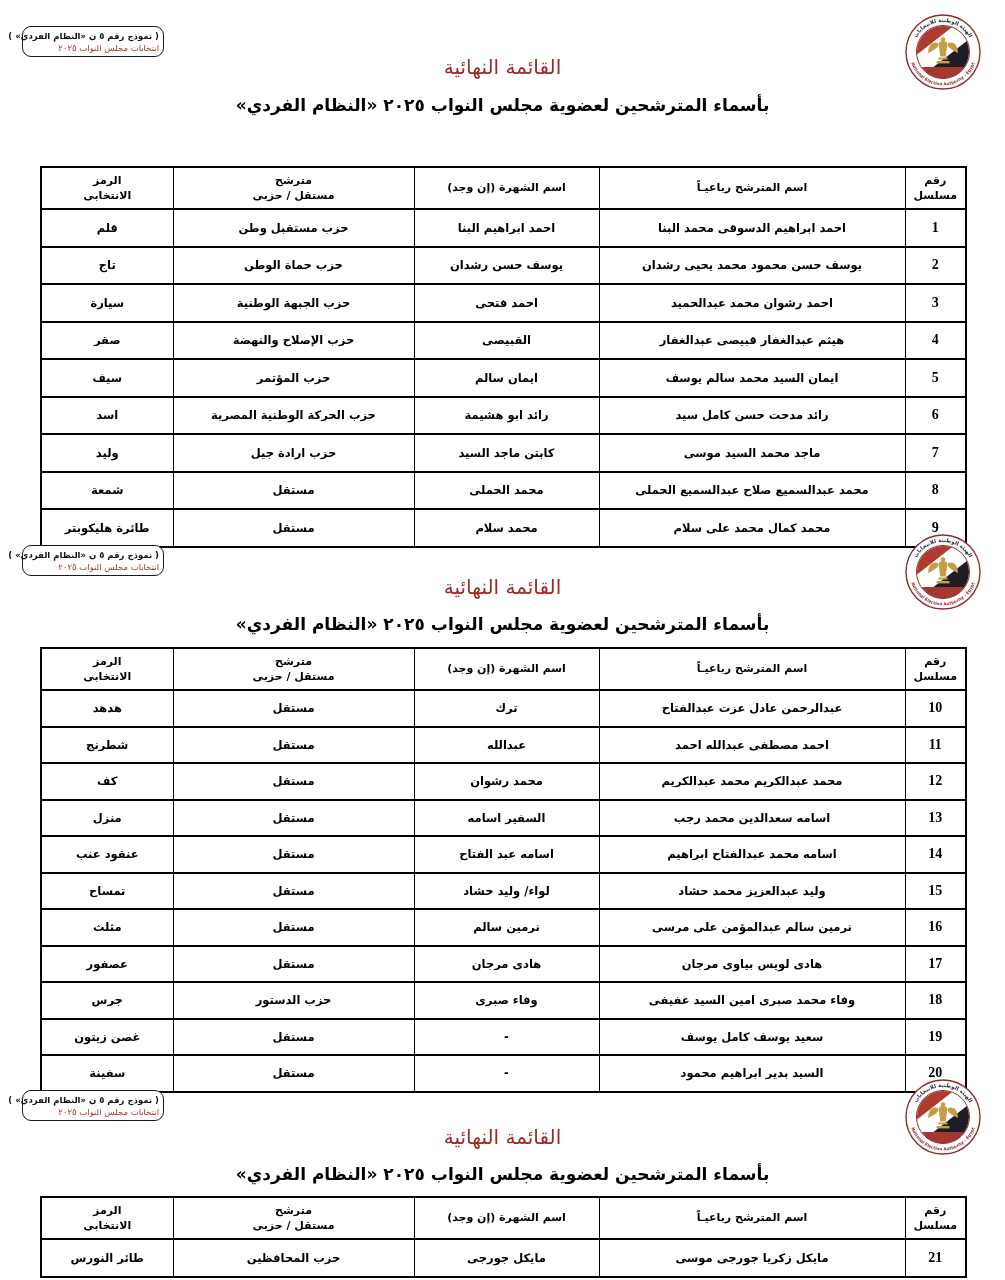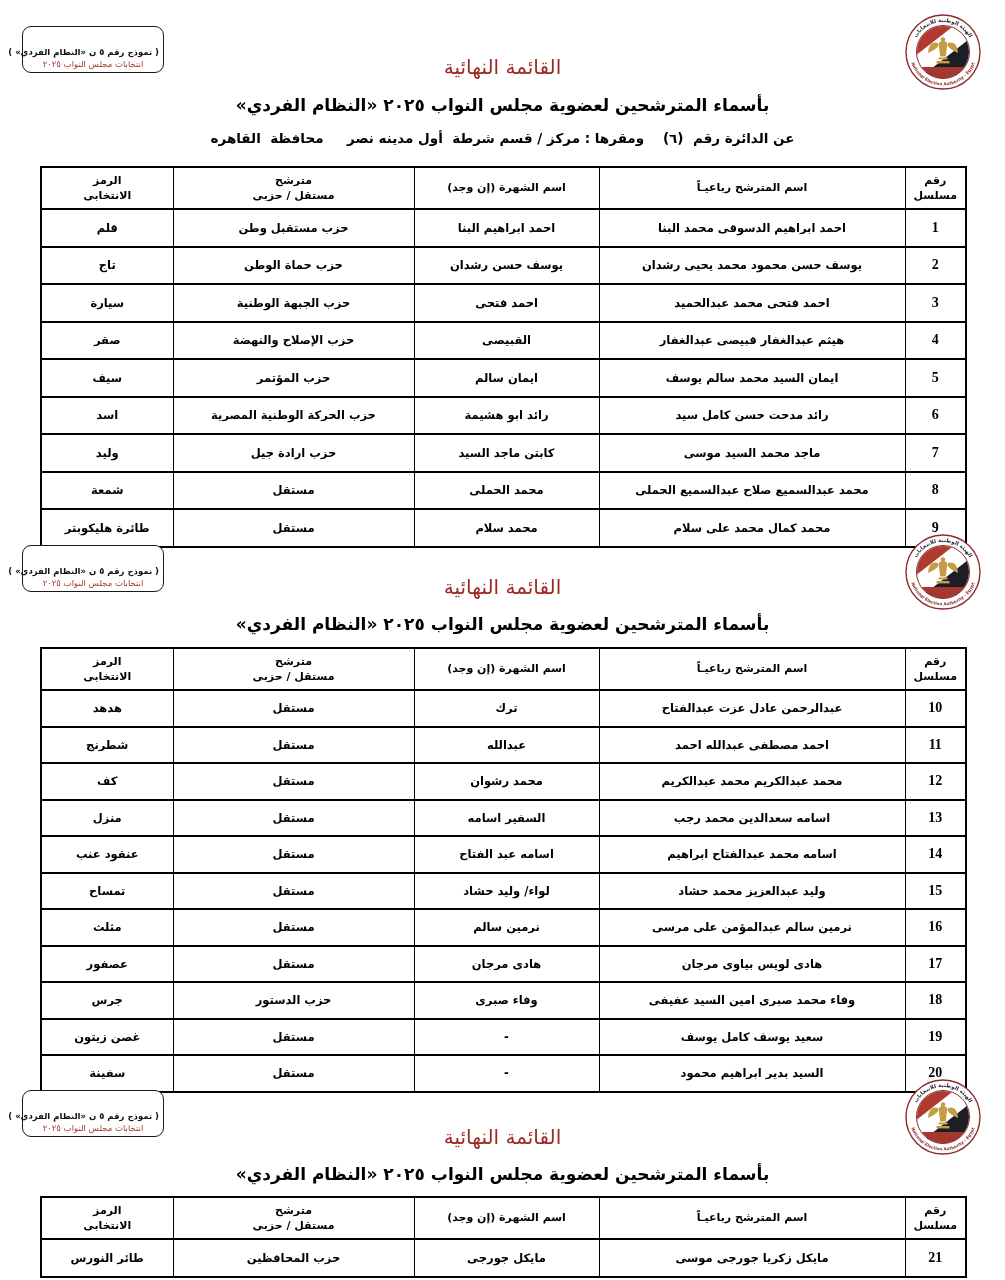--- a/index.html
+++ b/index.html
@@ -4,21 +4,21 @@
 <style>
   html,body{margin:0;padding:0;background:#ffffff;}
   .page{
     position:relative;width:1005px;height:1280px;margin:0 auto;background:#fff;
     font-family:"DejaVu Sans",sans-serif;direction:rtl;overflow:hidden;color:#000;
   }
   .abs{position:absolute;}
   
   .formbox{
     left:22px;width:142px;box-sizing:border-box;border:1.3px solid #1a1a1a;border-radius:9px;
-    text-align:center;padding:20px 4px 3px;background:#fff;
+    text-align:right;padding:4px 4px 3px;background:#fff;
   }
   .fb1{font-size:8.5px;font-weight:bold;color:#111;white-space:nowrap;line-height:1.25;}
   .fb2{font-size:8.5px;font-weight:normal;color:#a5372e;white-space:nowrap;line-height:1.25;margin-top:1px;}
   
   .logo{right:24px;width:76px;height:76px;}
   .logo svg{display:block;width:76px;height:76px;}
   
   .t-red{left:0;right:0;text-align:center;font-size:20px;font-weight:normal;color:#9a2a23;letter-spacing:.5px;}
   .t-main{left:0;right:0;text-align:center;font-size:17px;font-weight:bold;color:#000;}
   .district{left:0;right:0;text-align:center;font-size:13.5px;font-weight:bold;color:#000;white-space:pre;}
@@ -84,21 +84,20 @@
     <div class="fb1">( نموذج رقم ٥ ن «النظام الفردي» )</div>
     <div class="fb2">انتخابات مجلس النواب ٢٠٢٥</div>
   </div>
   <div class="abs logo" style="top:14px">
     <svg viewBox="0 0 76 76">
         <use href="#neaLogo"></use>
       </svg>
   </div>
   <div class="abs t-red" style="top:55px">القائمة النهائية</div>
   <div class="abs t-main" style="top:95px">بأسماء المترشحين لعضوية مجلس النواب ٢٠٢٥ «النظام الفردي»</div>
-  <div class="abs district" style="top:130px">عن الدائرة رقم  (٦)    ومقرها : مركز / قسم شرطة  أول مدينه نصر     محافظة  القاهره</div>
 
   <table class="abs ctable t0" style="top:166px">
     <colgroup>
       <col style="width:61px">
         <col style="width:306px">
         <col style="width:185px">
         <col style="width:241px">
         <col style="width:132px">
     </colgroup>
     <thead>
@@ -129,21 +128,21 @@
         </tr>
         <tr>
           <td class="c-serial">2</td>
           <td class="c-name">يوسف حسن محمود محمد يحيى رشدان</td>
           <td class="c-known">يوسف حسن رشدان</td>
           <td class="c-aff">حزب حماة الوطن</td>
           <td class="c-symbol">تاج</td>
         </tr>
         <tr>
           <td class="c-serial">3</td>
-          <td class="c-name">احمد فتحى محمد عبدالحميد</td>
+          <td class="c-name">احمد رشوان محمد عبدالحميد</td>
           <td class="c-known">احمد فتحى</td>
           <td class="c-aff">حزب الجبهة الوطنية</td>
           <td class="c-symbol">سيارة</td>
         </tr>
         <tr>
           <td class="c-serial">4</td>
           <td class="c-name">هيثم عبدالغفار قبيصى عبدالغفار</td>
           <td class="c-known">القبيصى</td>
           <td class="c-aff">حزب الإصلاح والنهضة</td>
           <td class="c-symbol">صقر</td>

